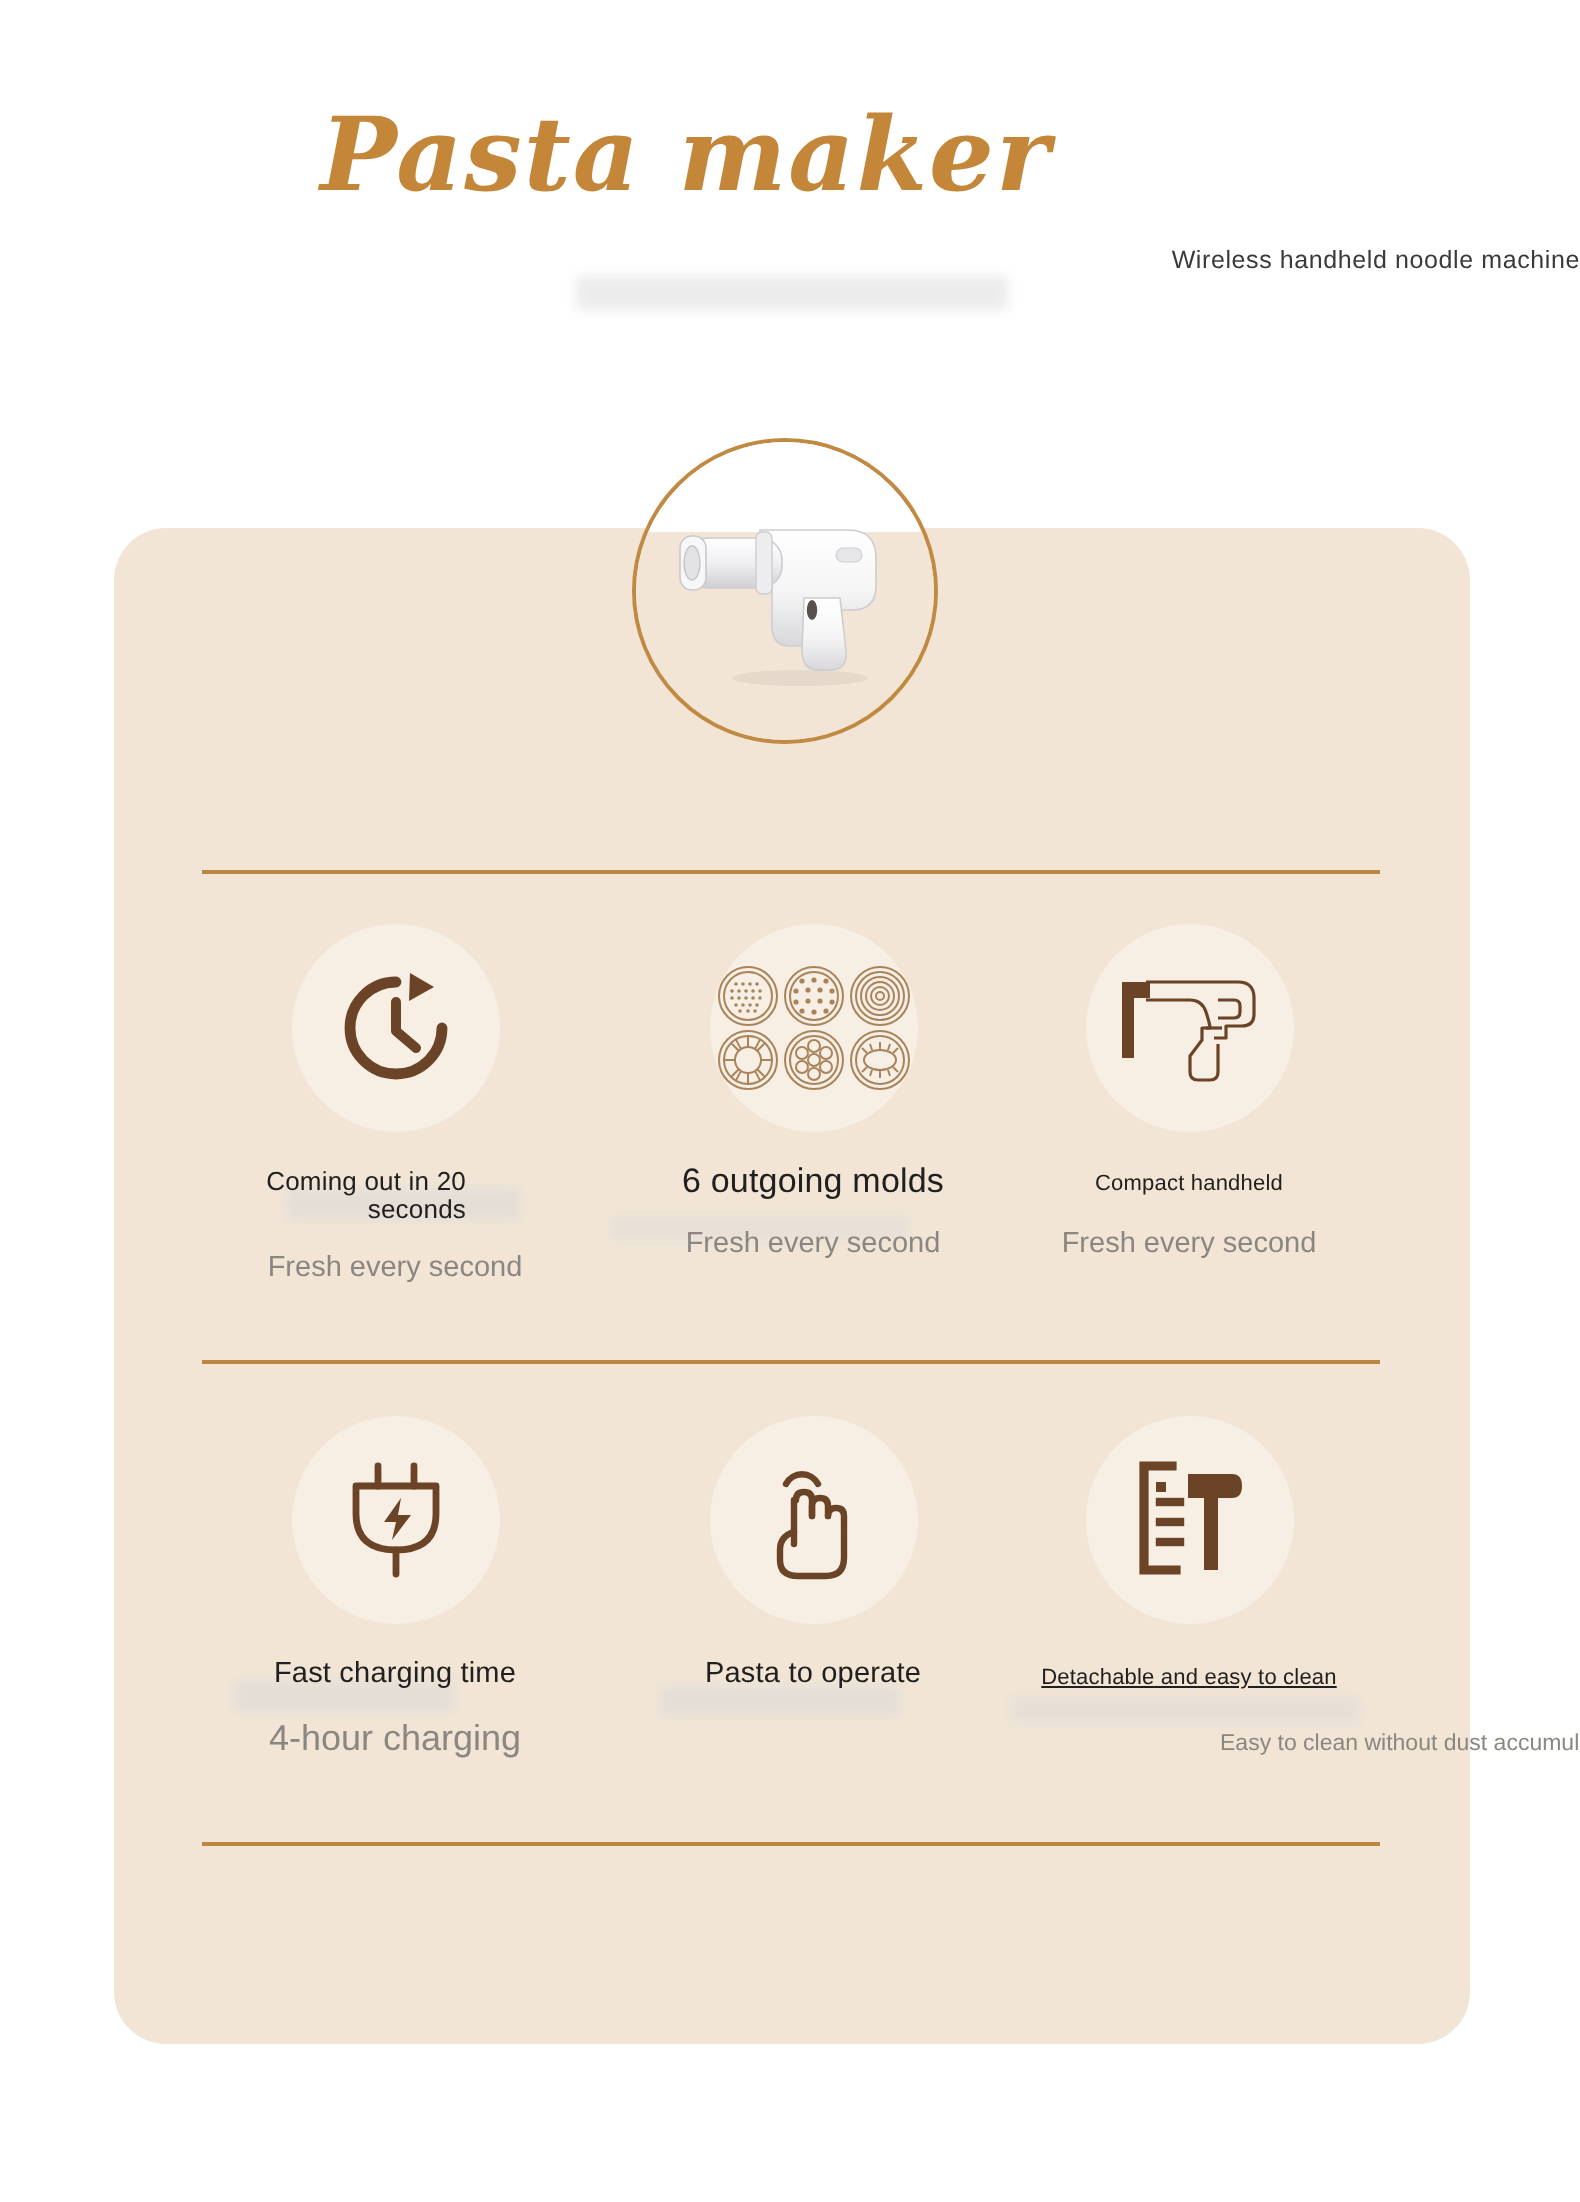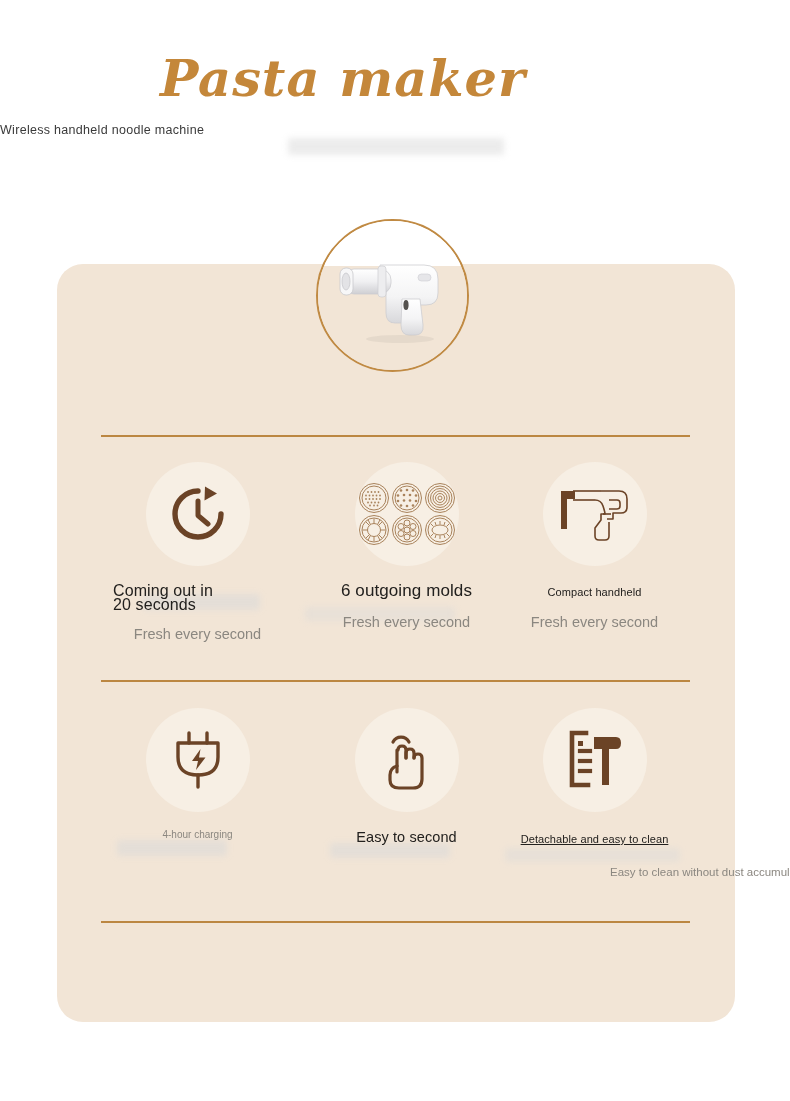--- a/index.html
+++ b/index.html
@@ -32,21 +32,21 @@
     line-height: 60px;
     letter-spacing: 1px;
     color: #c4873a;
     white-space: nowrap;
   }
 
   .page-subtitle {
     position: absolute;
     left: 0; top: 121px;
     width: 790px;
-    text-align: left;
+    text-align: right;
     font-size: 12.5px;
     line-height: 18px;
     color: #3a3a3a;
     letter-spacing: 0.3px;
   }
 
   
   .smudge {
     position: absolute;
     background: #d9d9d9;
@@ -133,31 +133,31 @@
   .feat-sub {
     margin-top: 10px;
     color: #8b8780;
     line-height: 18px;
     position: relative;
     z-index: 2;
     white-space: nowrap;
   }
 
   
-  .feature.r0.c0 .feat-title { font-size: 16px; line-height: 14px; width: 120px; margin-left: 18px; text-align: left; }
+  .feature.r0.c0 .feat-title { font-size: 13px; line-height: 14px; width: 120px; margin-left: 18px; text-align: right; }
   .feature.r0.c0 .feat-sub   { font-size: 14.5px; margin-top: 13px; }
 
   .feature.r0.c1 .feat-title { font-size: 17px; line-height: 20px; margin-top: 15px; }
   .feature.r0.c1 .feat-sub   { font-size: 14.5px; margin-top: 12px; }
 
   .feature.r0.c2 .feat-title { font-size: 11px; line-height: 14px; margin-top: 19px; text-align: center; }
   .feature.r0.c2 .feat-sub   { font-size: 14.5px; margin-top: 14px; }
 
   .feature.r1.c0 .feat-title { font-size: 14.5px; line-height: 18px; margin-top: 16px; }
-  .feature.r1.c0 .feat-sub   { font-size: 10px; margin-top: 14px; }
+  .feature.r1.c0 .feat-sub   { font-size: 18px; margin-top: 14px; }
 
   .feature.r1.c1 .feat-title { font-size: 14.5px; line-height: 18px; margin-top: 16px; }
   .feature.r1.c1 .feat-sub   { font-size: 14px; margin-top: 14px; }
 
   .feature.r1.c2 .feat-title { font-size: 11px; line-height: 14px; margin-top: 20px; text-decoration: underline; }
   .feature.r1.c2 .feat-sub   { font-size: 11.5px; margin-top: 17px; margin-left: 118px; }
 
   
   .smudge.s1 { left: 143px; top: 594px; width: 117px; height: 16px; }
   .smudge.s2 { left: 305px; top: 607px; width: 150px; height: 14px; opacity: 0.4; }
@@ -371,40 +371,41 @@
       <svg width="58" height="62" viewBox="0 0 58 62">
         <g fill="none" stroke="#6b4326" stroke-width="3.4" stroke-linecap="round" stroke-linejoin="round">
           <path d="M9 14 h40 v14 q0 18 -20 18 t-20 -18 z"></path>
           <path d="M20 4 V14"></path>
           <path d="M38 4 V14"></path>
           <path d="M29 46 V58"></path>
         </g>
         <path d="M31.5 20 L23 32 h6 l-2 9 l9.5 -12.5 h-6.5 z" fill="#6b4326"></path>
       </svg>
     </div>
+    <div class="feat-title">Fast charging time</div>
     <div class="feat-sub">4-hour charging</div>
   </div>
 
   <div class="feature r1 c1">
     <div class="icon-wrap">
       <svg width="58" height="64" viewBox="0 0 58 64">
         <g fill="none" stroke="#6b4326" stroke-width="3.2" stroke-linecap="round" stroke-linejoin="round">
 
           <path d="M15 14 a9 9 0 0 1 16 0"></path>
 
           <path d="M19 22 V44"></path>
 
           <path d="M19 38 q-7 2 -7 9 v5 q0 8 9 8 h14 q9 0 9 -9 V30 q0 -4 -4 -4 t-4 4"></path>
 
           <path d="M36 30 V25 q0 -4 -4 -4 t-4 4 v5"></path>
           <path d="M28 30 V22 q0 -4 -4 -4 t-4 4"></path>
         </g>
       </svg>
     </div>
-    <div class="feat-title">Easy to second</div>
+    <div class="feat-title">Pasta to operate</div>
   </div>
 
   <div class="feature r1 c2">
     <div class="icon-wrap">
       <svg width="62" height="62" viewBox="0 0 62 62">
         <g fill="none" stroke="#6b4326" stroke-width="4.6" stroke-linecap="square">
 
           <path d="M22 4 H8 V56 H24"></path>
 
           <path d="M16 22 H26" stroke-width="4.2"></path>

